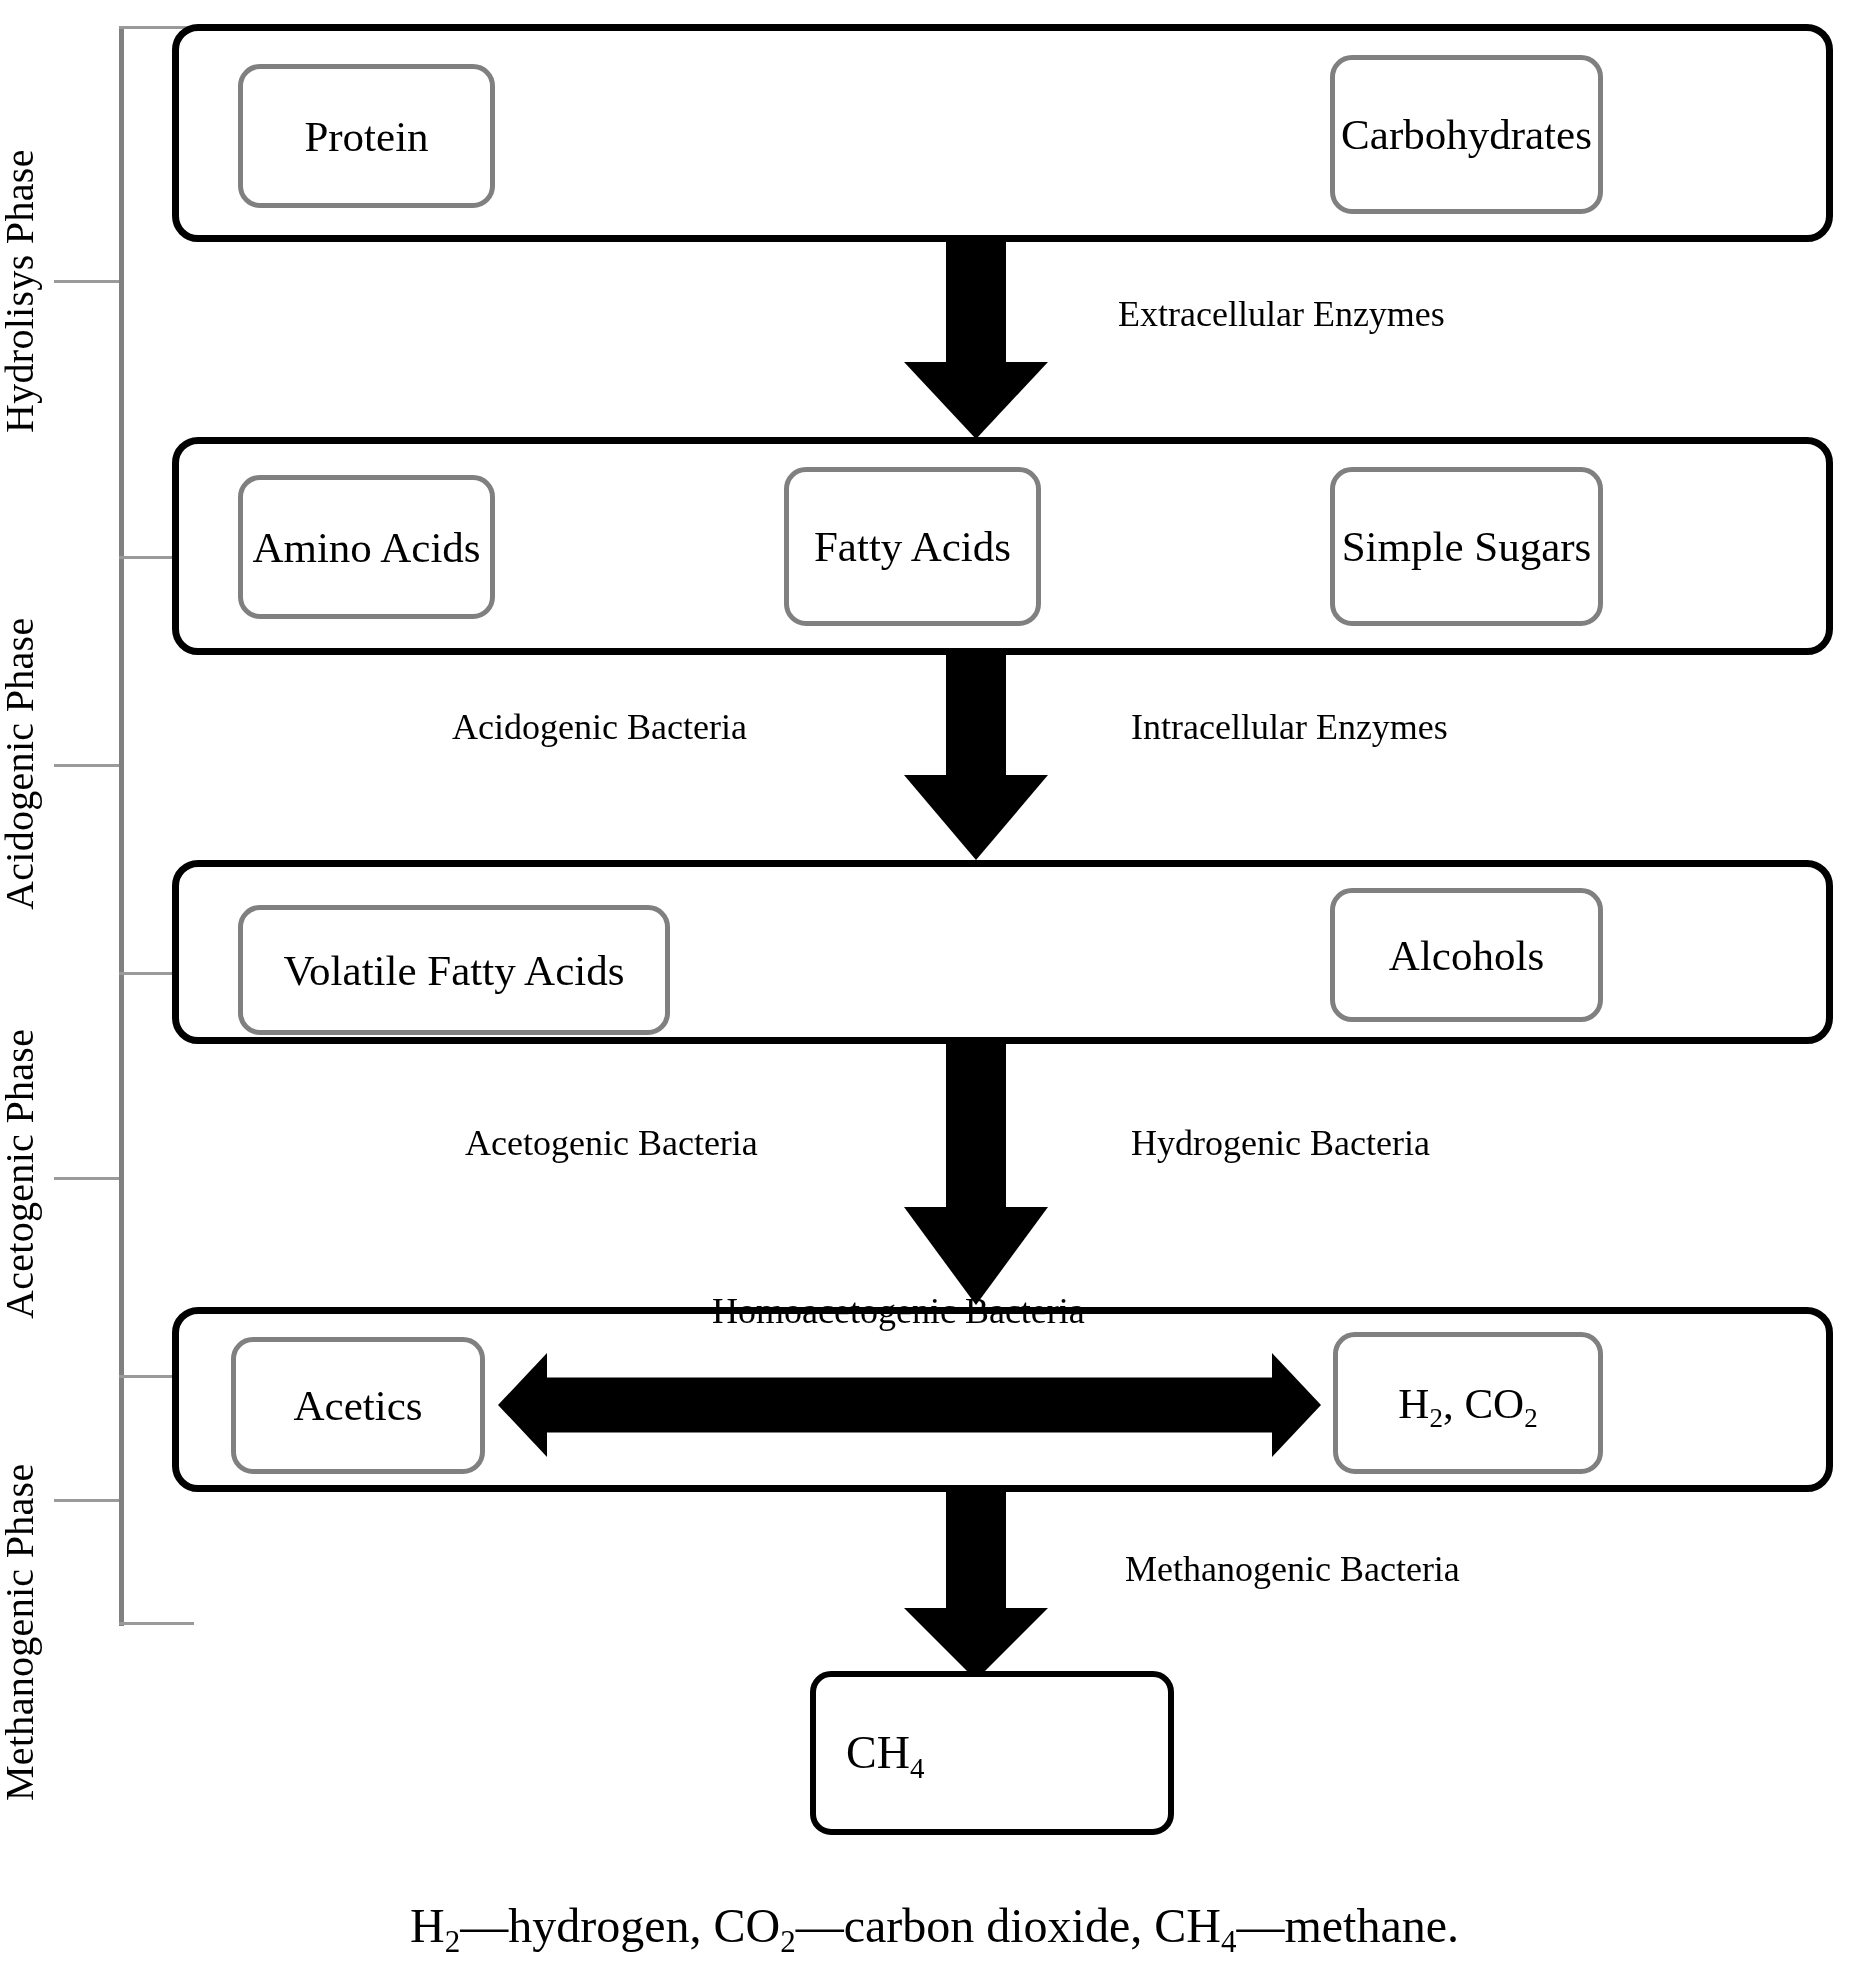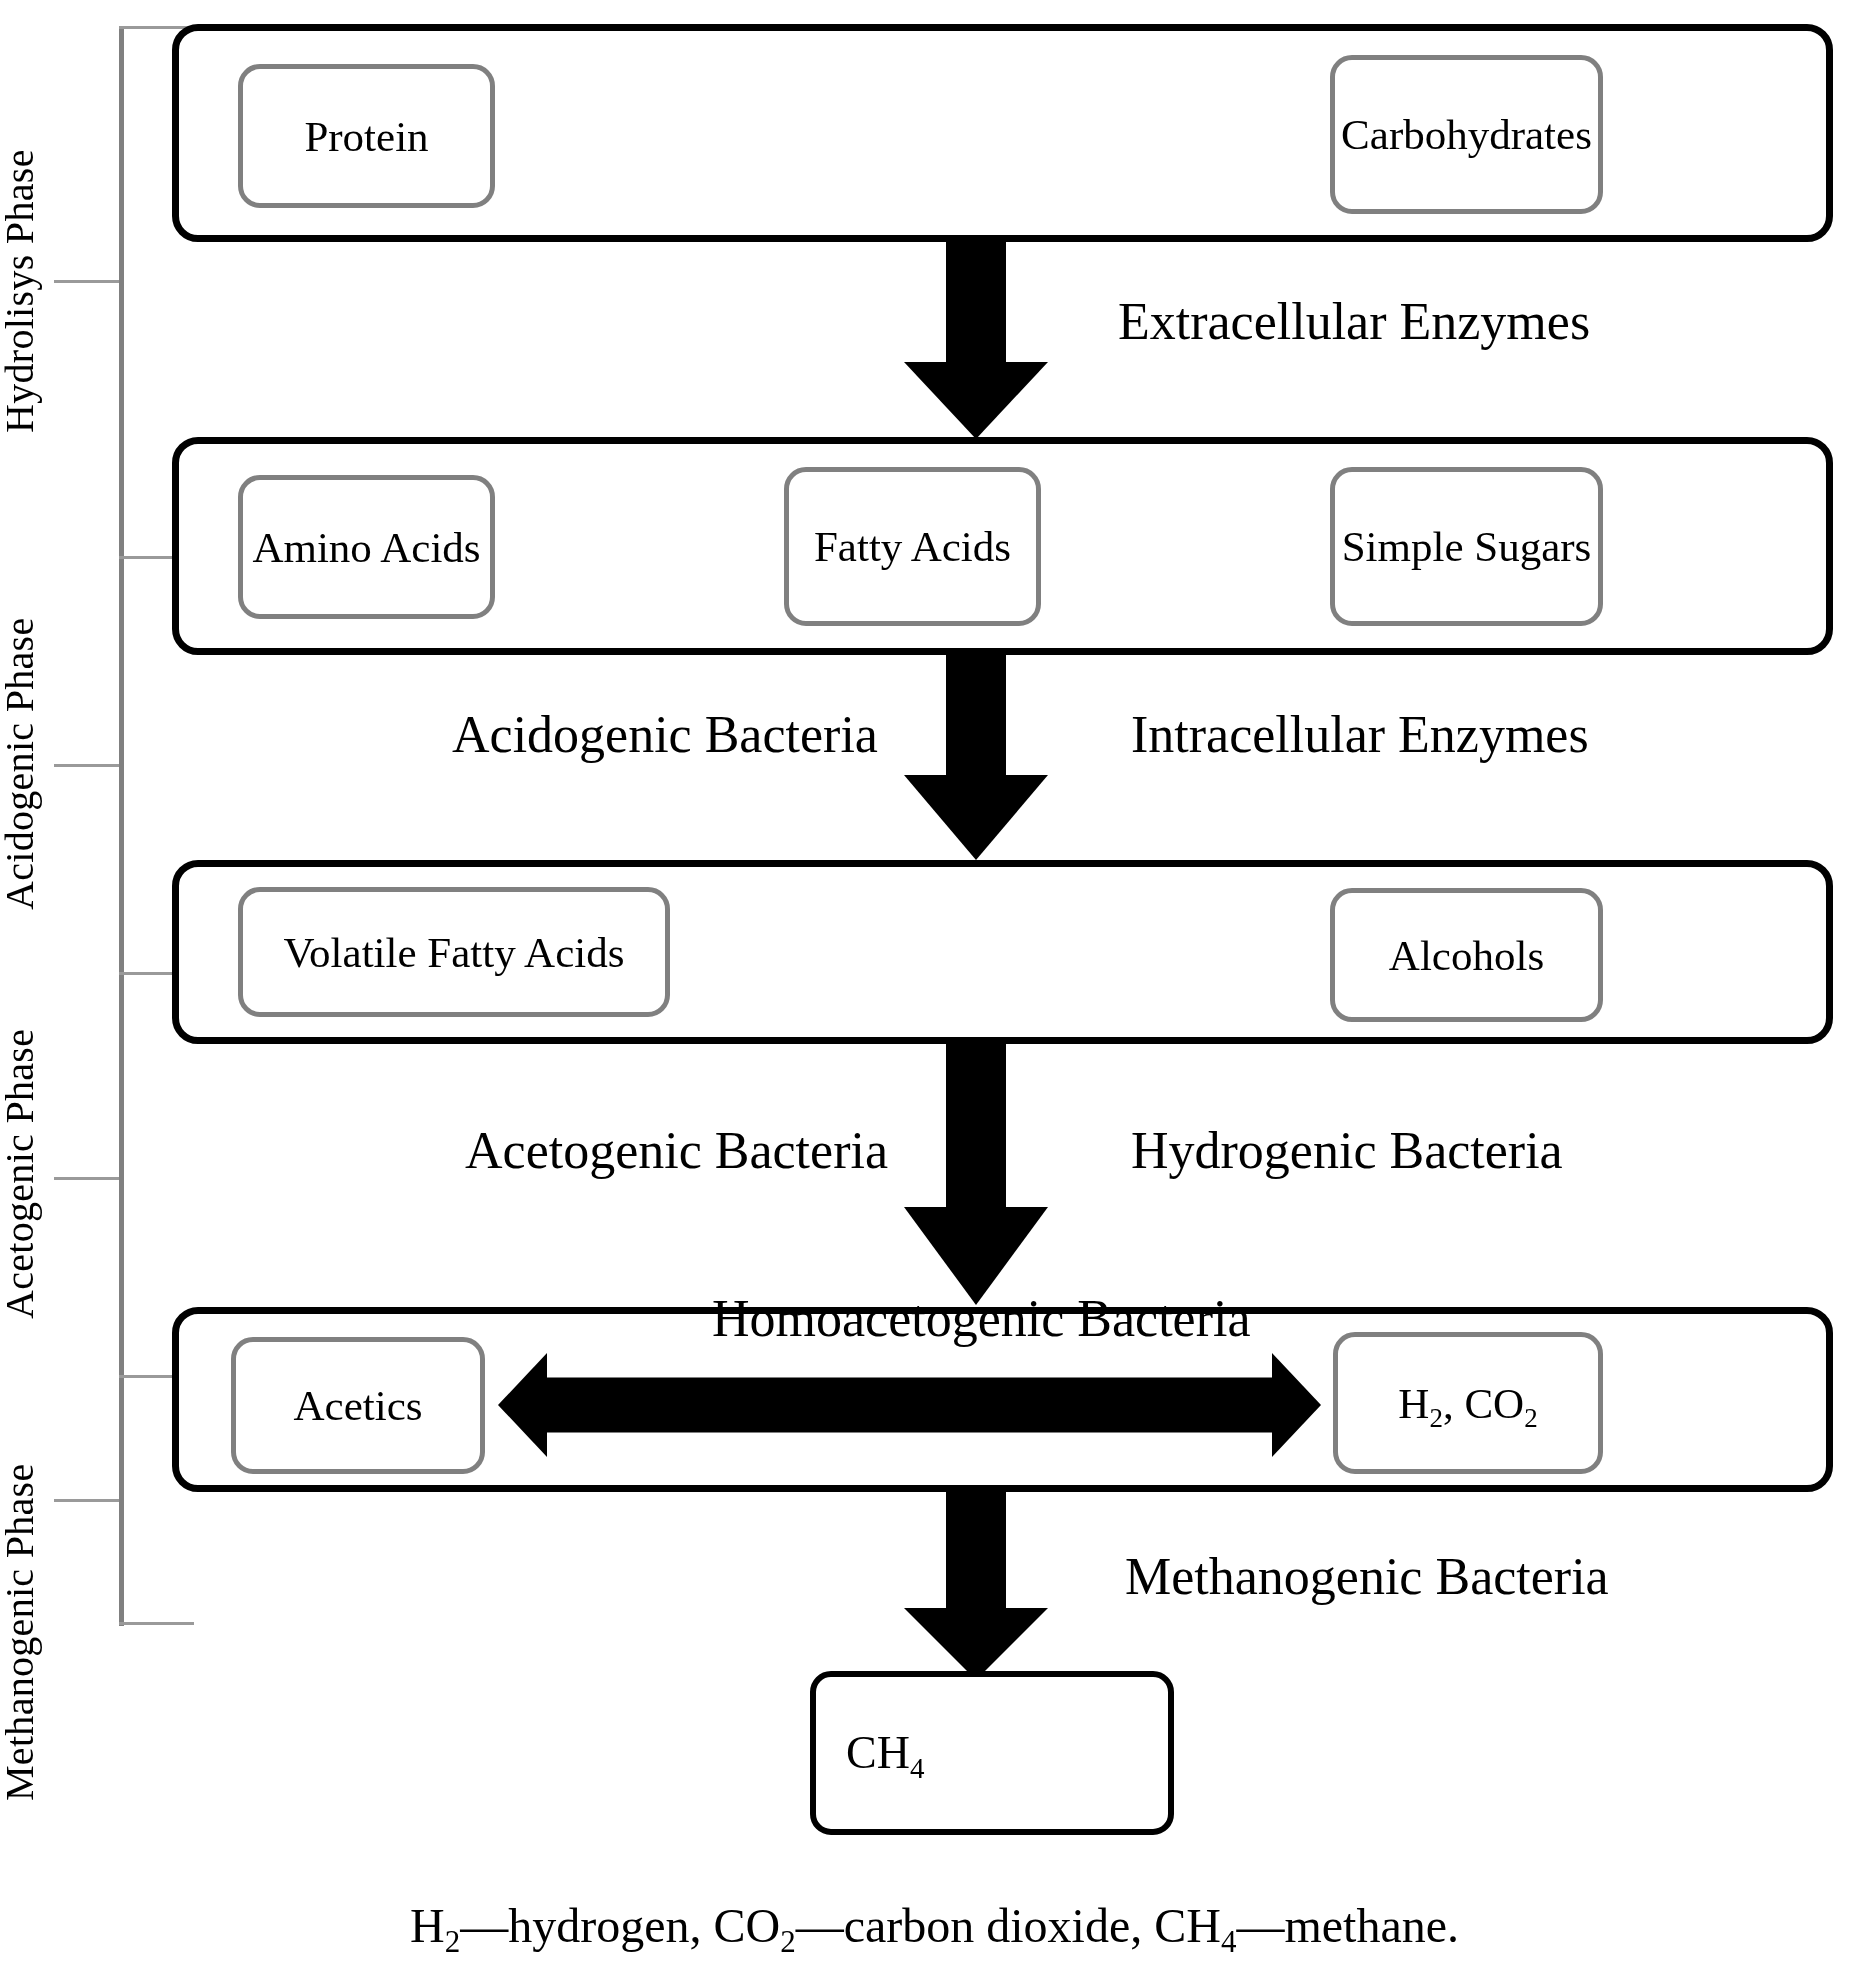--- a/index.html
+++ b/index.html
@@ -30,21 +30,21 @@
 
   
   .harrow{position:absolute;}
   .harrow .hshaft{position:absolute;top:50%;transform:translateY(-50%);background:#000;height:55px;}
   .harrow .hhead{position:absolute;top:50%;transform:translateY(-50%);
       width:0;height:0;border-top:52px solid transparent;border-bottom:52px solid transparent;}
   .harrow .hleft{border-right:49px solid #000;left:0;}
   .harrow .hright{border-left:49px solid #000;right:0;}
 
   
-  .alabel{position:absolute;font-size:52px;white-space:nowrap;line-height:1;}
+  .alabel{position:absolute;font-size:36px;white-space:nowrap;line-height:1;}
 
   
   #caption{position:absolute;left:0;top:1898px;width:1869px;text-align:center;
       font-size:48px;line-height:1.15;white-space:nowrap;}
   #caption sub{font-size:31px;vertical-align:baseline;position:relative;top:10.4px;}
 </style>
 </head>
 <body>
 
 <div id="bracket">
@@ -96,21 +96,21 @@
 </div>
 
 <div class="varrow" style="left:904px;top:655px;width:143px;height:205px;">
   <div class="shaft" style="top:0;width:60px;height:130px;"></div>
   <div class="head" style="top:120px;border-top:85px solid #000;"></div>
 </div>
 <div class="alabel" style="left:452px;top:709px;">Acidogenic Bacteria</div>
 <div class="alabel" style="left:1131px;top:709px;">Intracellular Enzymes</div>
 
 <div class="outer" style="left:172px;top:860px;width:1661px;height:184px;">
-  <div class="inner" style="left:59px;top:20px;width:432px;height:130px;">
+  <div class="inner" style="left:59px;top:38px;width:432px;height:130px;">
     <span>Volatile Fatty Acids</span>
   </div>
   <div class="inner" style="left:1151px;top:21px;width:273px;height:134px;">
     <span>Alcohols</span>
   </div>
 </div>
 
 <div class="varrow" style="left:904px;top:1044px;width:143px;height:263px;">
   <div class="shaft" style="top:0;width:60px;height:172px;"></div>
   <div class="head" style="top:163px;border-top:98px solid #000;"></div>

